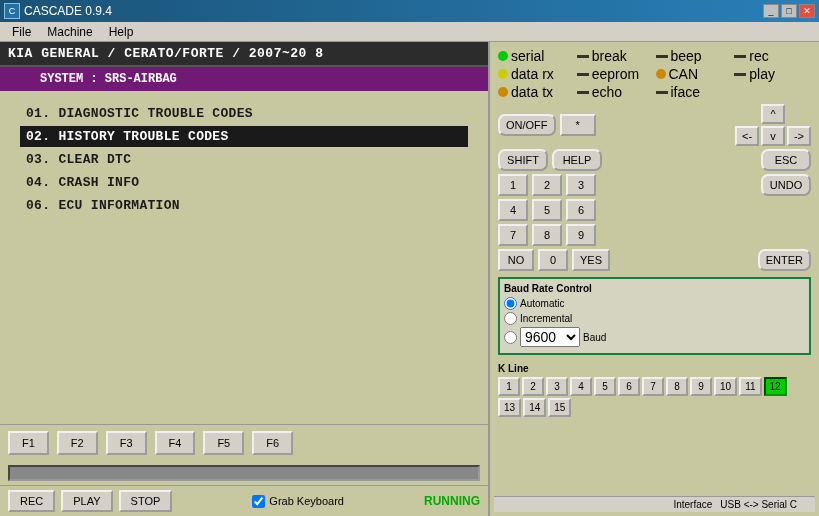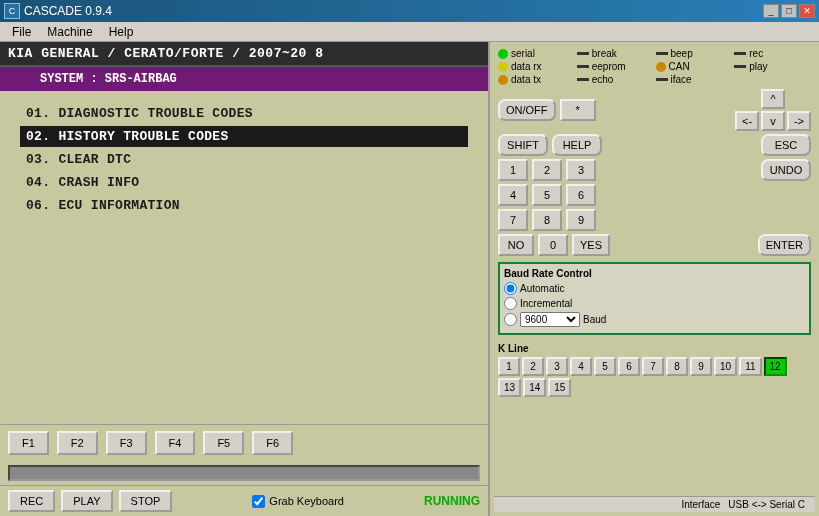--- a/index.html
+++ b/index.html
@@ -182,21 +182,21 @@
       padding: 2px 4px;
       font-size: 10px;
       font-family: Arial;
     }
     .status-item { display: flex; align-items: center; gap: 3px; }
     .status-dot {
       width: 10px; height: 10px;
       border-radius: 50%;
       flex-shrink: 0;
     }
-    .status-label { font-size: 10px; }
+    .status-label { font-size: 14px; }
 
     
     #btn-area {
       display: flex;
       flex-direction: column;
       gap: 3px;
       padding: 2px 4px;
     }
 
     .btn-row { display: flex; align-items: center; gap: 4px; }
@@ -236,21 +236,21 @@
       padding: 4px;
       background: #d4d4c0;
     }
     #baud-left { flex: 1; }
     #baud-right { flex: 1; }
     .baud-title { font-weight: bold; font-size: 10px; margin-bottom: 3px; }
     .radio-row { display: flex; align-items: center; gap: 3px; margin: 2px 0; }
     .radio-row input { margin: 0; }
     .baud-field-row { display: flex; justify-content: space-between; align-items: center; margin: 2px 0; }
     .baud-value { background: white; border: 1px inset #999; padding: 1px 4px; min-width: 55px; text-align: right; font-size: 10px; }
-    .baud-select { font-size: 10px; width: 60px; }
+    .baud-select { font-size: 14px; width: 60px; }
 
     
     #kline-section {
       padding: 4px;
       font-size: 10px;
       font-family: Arial;
     }
     #kline-title { font-weight: bold; margin-bottom: 3px; }
     #kline-btns { display: flex; gap: 2px; flex-wrap: wrap; }
     .kline-btn {
@@ -266,21 +266,21 @@
     .kline-btn.active {
       background: #00cc00;
       border-color: #009900;
       border-style: inset;
     }
 
     
     #interface-bar {
       background: #d4d0c8;
       border-top: 1px solid #999;
-      padding: 2px 10px;
+      padding: 2px 18px;
       font-size: 10px;
       font-family: Arial;
       display: flex;
       justify-content: flex-end;
       gap: 8px;
       margin-top: auto;
     }
   </style>
 </head>
 <body>

